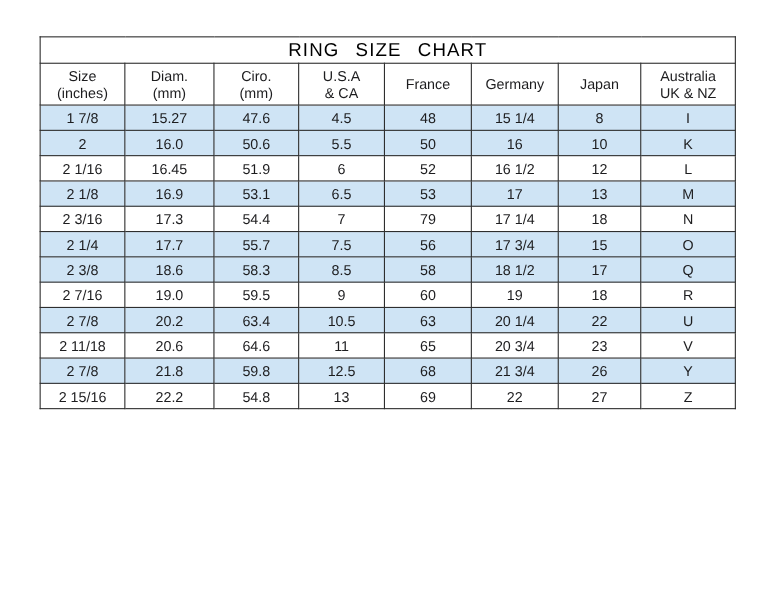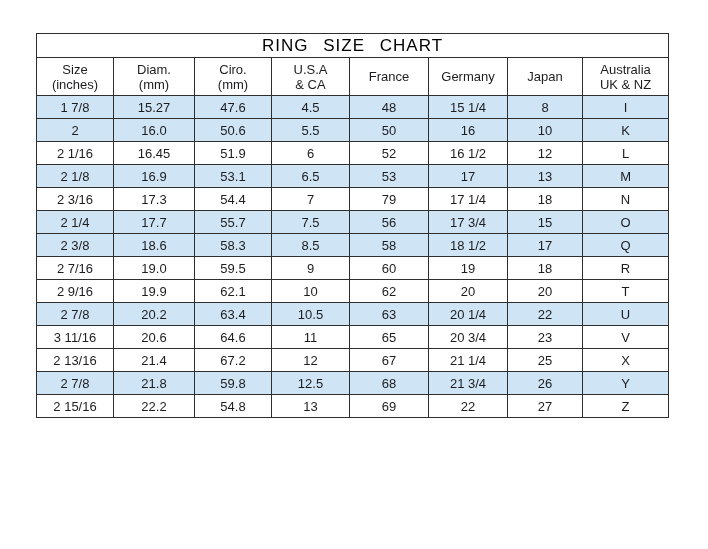--- a/index.html
+++ b/index.html
@@ -184,59 +184,39 @@
         <tr>
           <td>2 7/16</td>
           <td>19.0</td>
           <td>59.5</td>
           <td>9</td>
           <td>60</td>
           <td>19</td>
           <td>18</td>
           <td>R</td>
         </tr>
-        <tr>
-          <td>2 9/16</td>
-          <td>19.9</td>
-          <td>62.1</td>
-          <td>10</td>
-          <td>62</td>
-          <td>20</td>
-          <td>20</td>
-          <td>T</td>
-        </tr>
         <tr class="hl">
           <td>2 7/8</td>
           <td>20.2</td>
           <td>63.4</td>
           <td>10.5</td>
           <td>63</td>
           <td>20 1/4</td>
           <td>22</td>
           <td>U</td>
         </tr>
         <tr>
-          <td>3 11/16</td>
+          <td>2 11/18</td>
           <td>20.6</td>
           <td>64.6</td>
           <td>11</td>
           <td>65</td>
           <td>20 3/4</td>
           <td>23</td>
           <td>V</td>
-        </tr>
-        <tr>
-          <td>2 13/16</td>
-          <td>21.4</td>
-          <td>67.2</td>
-          <td>12</td>
-          <td>67</td>
-          <td>21 1/4</td>
-          <td>25</td>
-          <td>X</td>
         </tr>
         <tr class="hl">
           <td>2 7/8</td>
           <td>21.8</td>
           <td>59.8</td>
           <td>12.5</td>
           <td>68</td>
           <td>21 3/4</td>
           <td>26</td>
           <td>Y</td>

